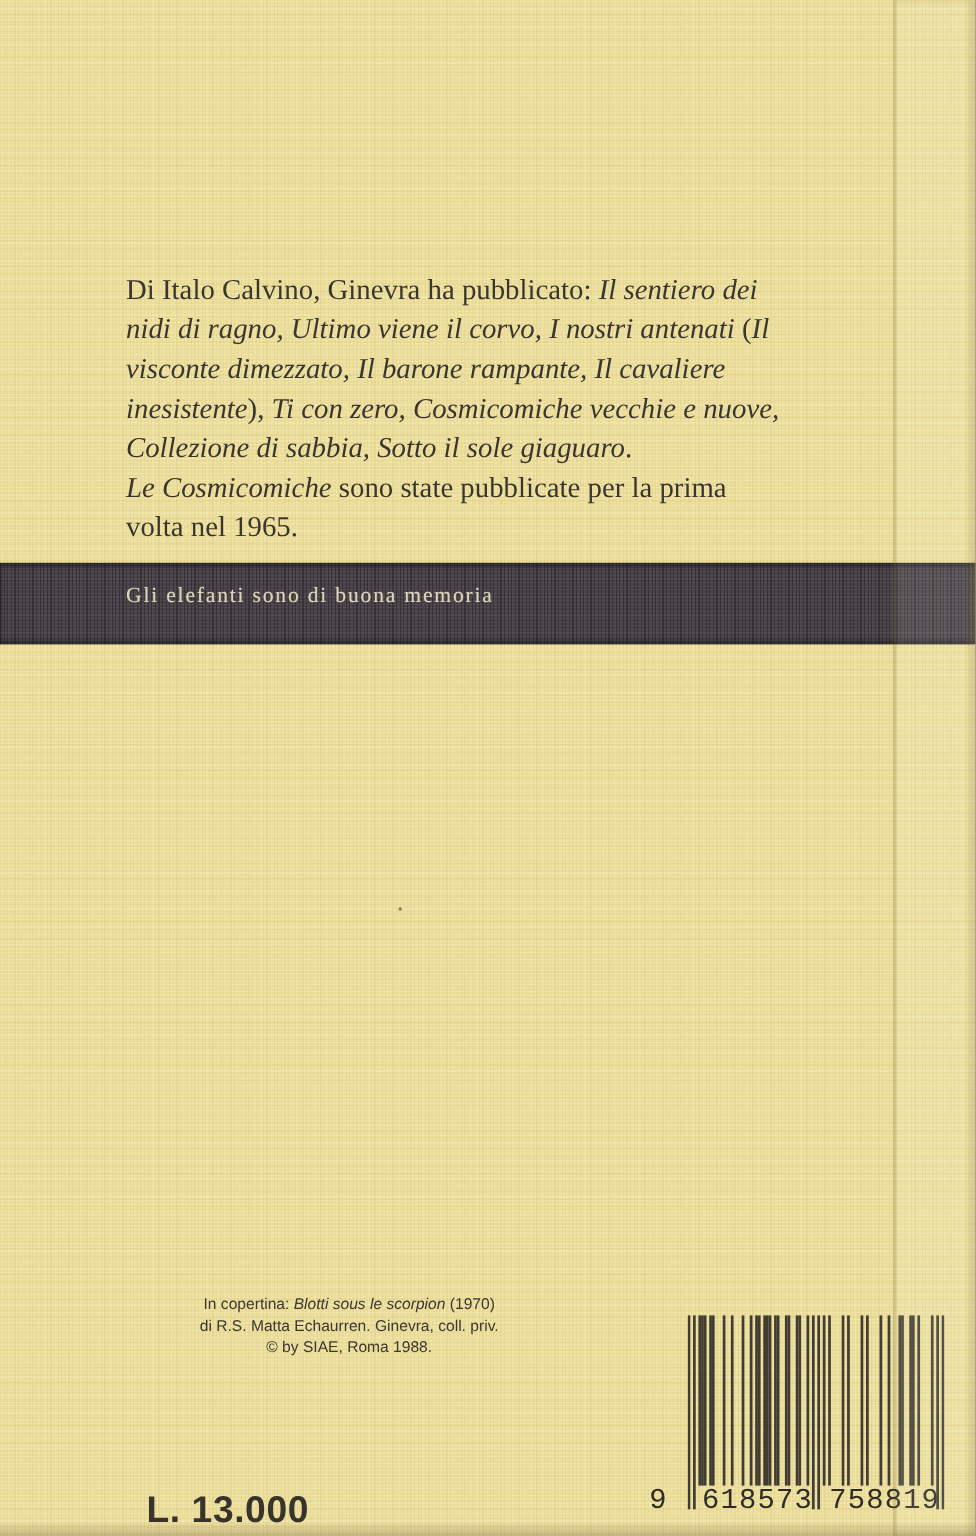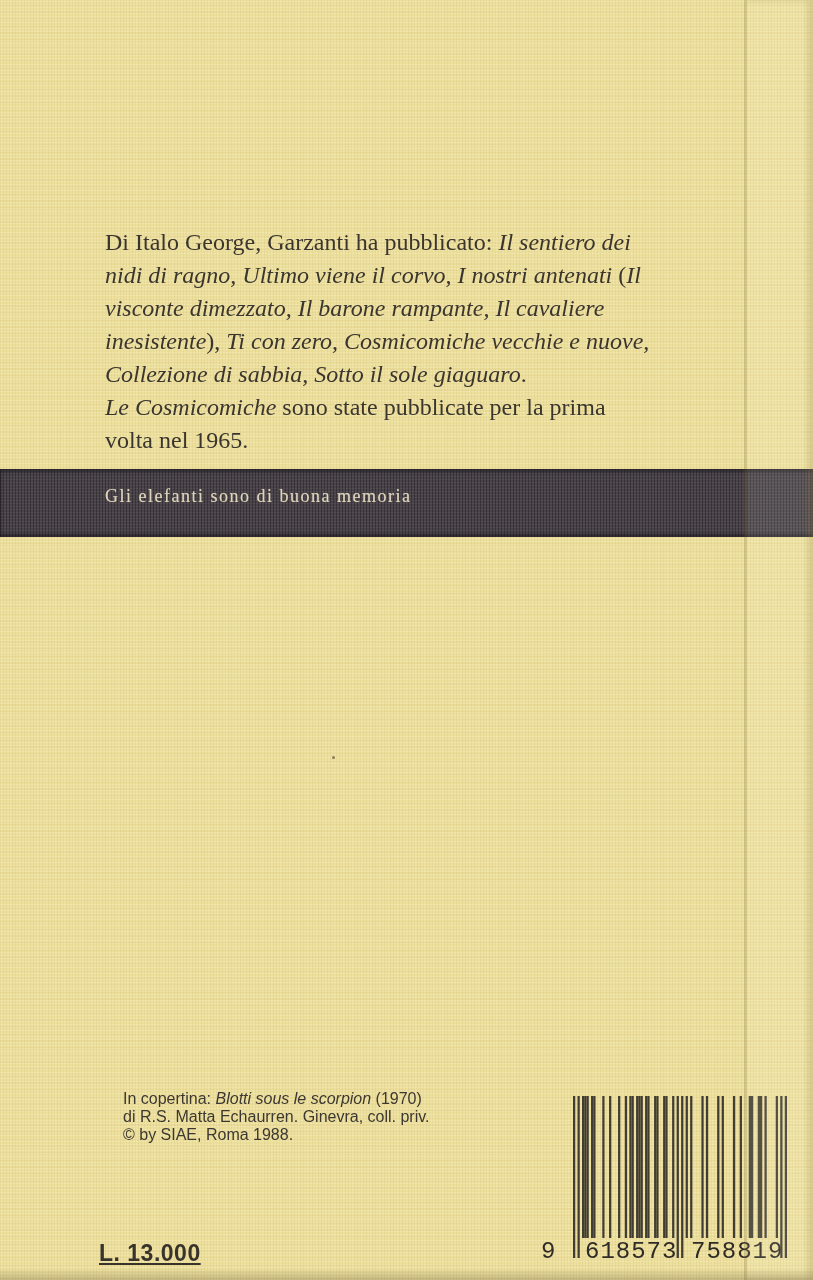--- a/index.html
+++ b/index.html
@@ -36,48 +36,47 @@
     text-shadow:0 0 1px rgba(221,213,187,0.5);
   }
   .quote{
     position:absolute;left:105px;top:575px;width:660px;
     font-size:24px;line-height:34px;font-style:italic;
     white-space:pre-wrap;margin:0;
   }
   .credits{
     position:absolute;left:107px;top:1074px;width:360px;
     font-family:"Liberation Sans", sans-serif;
-    font-size:16px;line-height:18px;
+    font-size:13px;line-height:18px;
     color:#3c3731;
-    white-space:pre-wrap;margin:16px;
+    white-space:pre-wrap;margin:4px;text-align:center;
   }
   .isbn-label{
     position:absolute;left:571px;top:1071px;
     font-family:"Liberation Mono","DejaVu Sans Mono", monospace;
     font-size:20px;letter-spacing:0.2px;
     color:#2f2b27;
   }
   .barcode{
     position:absolute;left:573px;top:1096px;width:214px;height:162px;
   }
   .barcode svg{position:absolute;left:0;top:0;}
   .bc-digit{
     position:absolute;top:1238px;
     font-family:"Liberation Mono","DejaVu Sans Mono", monospace;
     font-size:24px;color:#2f2b27;letter-spacing:1px;
   }
   .bc-first{left:541px;}
   .bc-g1{left:585px;}
   .bc-g2{left:691px;}
   .price{
-    position:absolute;left:99px;top:1240px;
+    position:absolute;left:122px;top:1240px;
     font-family:"Liberation Sans", sans-serif;
-    font-weight:bold;font-size:23px;color:#38332b;
+    font-weight:bold;font-size:31px;color:#38332b;
     letter-spacing:0.5px;
-    text-decoration:underline;
   }
   .crease{
     position:absolute;left:744px;top:0;width:3px;height:1280px;
     background:rgba(120,98,52,0.22);
   }
   .edge-right-strip{
     position:absolute;left:747px;top:0;width:66px;height:1280px;
     background:rgba(255,253,235,0.10);
     box-shadow: inset -5px 0 6px rgba(140,115,60,0.25);
   }
@@ -88,21 +87,21 @@
   .speck{
     position:absolute;left:332px;top:756px;width:3px;height:3px;
     border-radius:50%;background:rgba(75,64,42,0.6);
   }
 </style>
 </head>
 <body>
 
 <div class="cover">
 
-  <p class="pub-note"><span>Di Italo George, Garzanti ha pubblicato: </span><span style="font-style: italic;">Il sentiero dei
+  <p class="pub-note"><span>Di Italo Calvino, Ginevra ha pubblicato: </span><span style="font-style: italic;">Il sentiero dei
 nidi di ragno, Ultimo viene il corvo, I nostri antenati</span><span> (</span><span style="font-style: italic;">Il
 visconte dimezzato, Il barone rampante, Il cavaliere
 inesistente</span><span>), </span><span style="font-style: italic;">Ti con zero, Cosmicomiche vecchie e nuove,
 Collezione di sabbia, Sotto il sole giaguaro</span><span>.
 </span><span style="font-style: italic; text-align: center;">Le Cosmicomiche</span><span> sono state pubblicate per la prima
 volta nel 1965.</span></p>
 
   <div class="band">
     <span class="band-title">Gli elefanti sono di buona memoria</span>
   </div>

